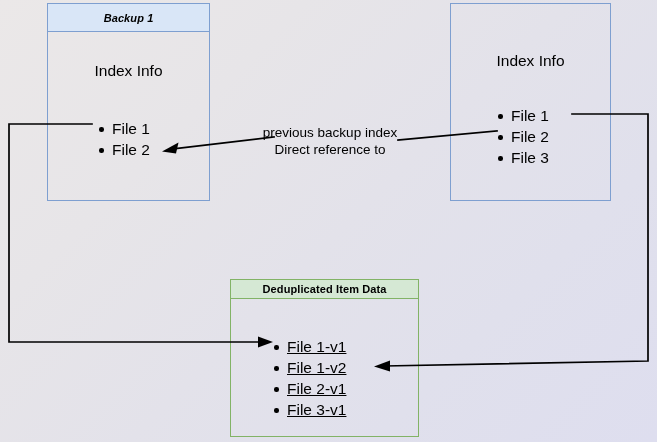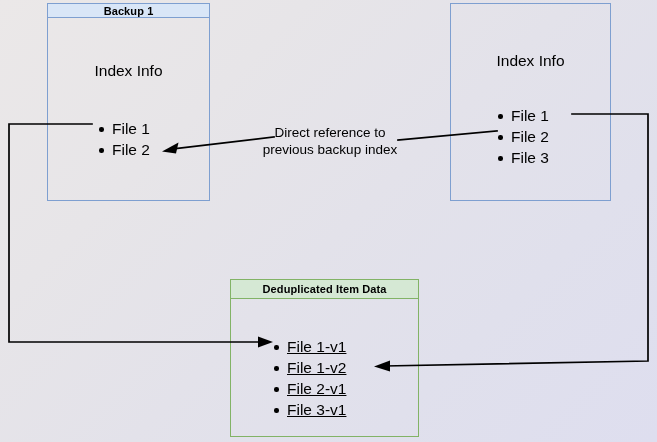--- a/index.html
+++ b/index.html
@@ -38,23 +38,24 @@
     box-sizing: border-box;
     display: flex;
     align-items: center;
     justify-content: center;
     font-weight: bold;
     font-size: 11px;
     color: #000000;
     letter-spacing: 0.1px;
   }
   .node-header-blue {
-    height: 14px;
+    height: 28px;
     background: #d9e6f7;
     border-bottom: 1.6px solid #7e9fd0;
+    font-style: italic;
   }
   .node-header-green {
     height: 19px;
     background: #d5e8d4;
     border-bottom: 1.6px solid #82b366;
   }
 
   .node-title {
     position: absolute;
     left: 0;
@@ -153,22 +154,22 @@
     </div>
     <ul class="bullets" style="left:42px; top:56px;text-decoration:underline;">
       <li>File 1-v1</li>
       <li>File 1-v2</li>
       <li>File 2-v1</li>
       <li>File 3-v1</li>
     </ul>
   </div>
 
   <div class="edge-label" style="left:242px; top:124px; width:176px;">
+    <div>previous backup index</div>
     <div>Direct reference to</div>
-    <div>previous backup index</div>
   </div>
 
   <svg id="edges" viewBox="0 0 657 442">
 
     <line x1="497" y1="131" x2="398" y2="140"></line>
 
     <line x1="274" y1="137" x2="172" y2="149"></line>
     <polygon class="head" points="162,151.5 178.5,142.5 176,153.5"></polygon>
 
     <path d="M 92 124 L 9 124 L 9 342 L 262 342"></path>

